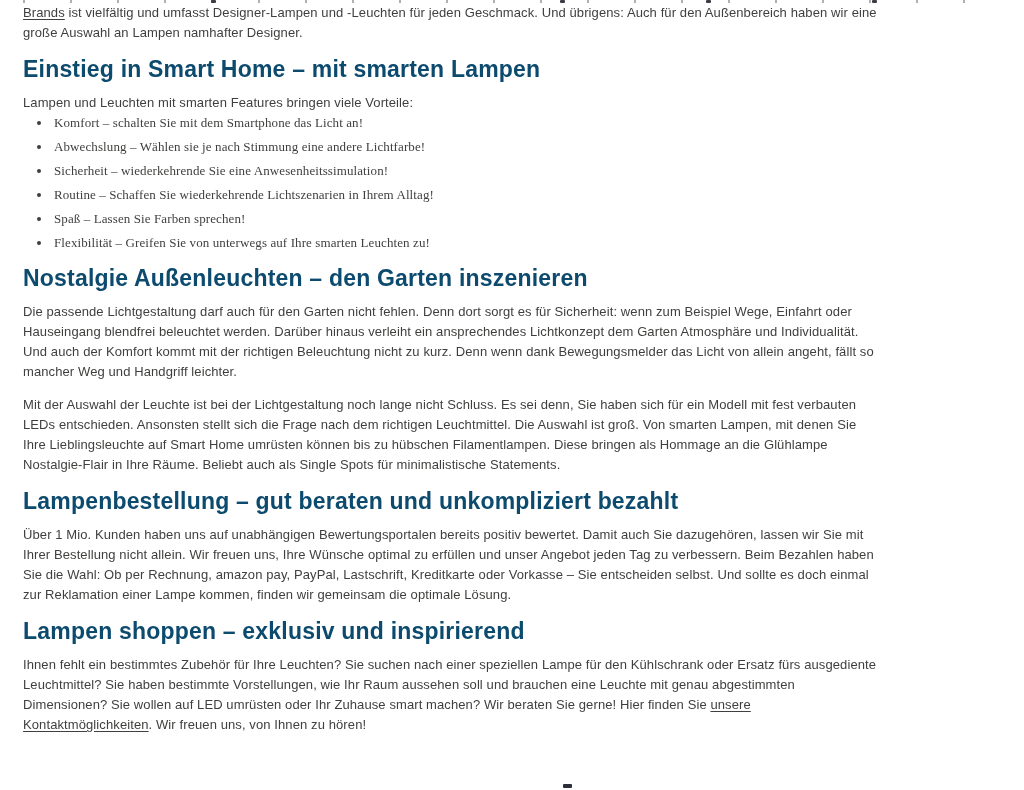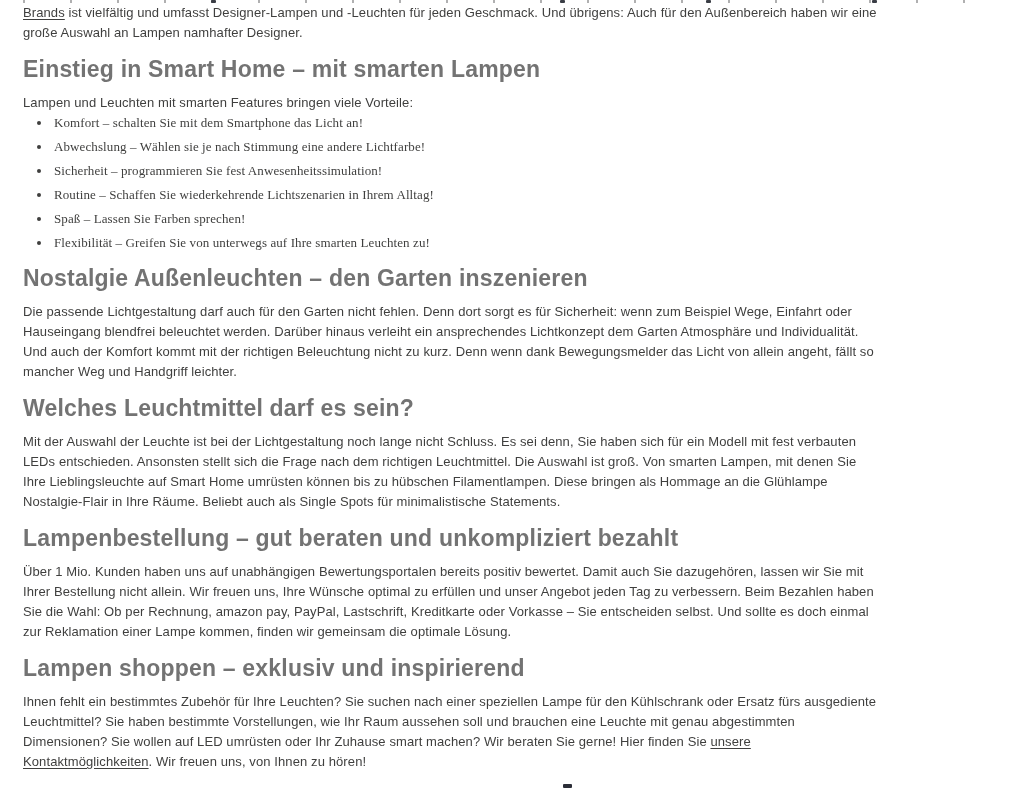--- a/index.html
+++ b/index.html
@@ -22,21 +22,21 @@
     font-size: 13px;
     line-height: 20px;
     margin: 0 0 13px 0;
     letter-spacing: 0.1px;
   }
   p.lead { margin-bottom: 0; }
   h2 {
     font-size: 23px;
     line-height: 27px;
     font-weight: 700;
-    color: #737373;
+    color: #0c4a6e;
     margin: 12px 0 10px 0;
     letter-spacing: 0.2px;
   }
   ul.feature-list {
     margin: 0 0 9px 0;
     padding-left: 29px;
     font-size: 13px;
     line-height: 20px;
     letter-spacing: 0.1px;
     font-family: Liberation Serif, serif;
@@ -92,34 +92,33 @@
 <article class="content">
 
   <p><a class="inline-link">Brands</a><span> ist vielfältig und umfasst Designer-Lampen und -Leuchten für jeden Geschmack. Und übrigens: Auch für den Außenbereich haben wir eine große Auswahl an Lampen namhafter Designer.</span></p>
 
   <section>
     <h2>Einstieg in Smart Home – mit smarten Lampen</h2>
     <p class="lead">Lampen und Leuchten mit smarten Features bringen viele Vorteile:</p>
     <ul class="feature-list">
       <li>Komfort – schalten Sie mit dem Smartphone das Licht an!</li>
       <li>Abwechslung – Wählen sie je nach Stimmung eine andere Lichtfarbe!</li>
-      <li>Sicherheit – programmieren Sie fest Anwesenheitssimulation!</li>
+      <li>Sicherheit – wiederkehrende Sie eine Anwesenheitssimulation!</li>
       <li>Routine – Schaffen Sie wiederkehrende Lichtszenarien in Ihrem Alltag!</li>
       <li>Spaß – Lassen Sie Farben sprechen!</li>
       <li>Flexibilität – Greifen Sie von unterwegs auf Ihre smarten Leuchten zu!</li>
     </ul>
   </section>
 
   <section>
     <h2>Nostalgie Außenleuchten – den Garten inszenieren</h2>
     <p>Die passende Lichtgestaltung darf auch für den Garten nicht fehlen. Denn dort sorgt es für Sicherheit: wenn zum Beispiel Wege, Einfahrt oder Hauseingang blendfrei beleuchtet werden. Darüber hinaus verleiht ein ansprechendes Lichtkonzept dem Garten Atmosphäre und Individualität. Und auch der Komfort kommt mit der richtigen Beleuchtung nicht zu kurz. Denn wenn dank Bewegungsmelder das Licht von allein angeht, fällt so mancher Weg und Handgriff leichter.</p>
   </section>
 
   <section>
-    <h2>Welches Leuchtmittel darf es sein?</h2>
     <p>Mit der Auswahl der Leuchte ist bei der Lichtgestaltung noch lange nicht Schluss. Es sei denn, Sie haben sich für ein Modell mit fest verbauten LEDs entschieden. Ansonsten stellt sich die Frage nach dem richtigen Leuchtmittel. Die Auswahl ist groß. Von smarten Lampen, mit denen Sie Ihre Lieblingsleuchte auf Smart Home umrüsten können bis zu hübschen Filamentlampen. Diese bringen als Hommage an die Glühlampe Nostalgie-Flair in Ihre Räume. Beliebt auch als Single Spots für minimalistische Statements.</p>
   </section>
 
   <section>
     <h2>Lampenbestellung – gut beraten und unkompliziert bezahlt</h2>
     <p>Über 1 Mio. Kunden haben uns auf unabhängigen Bewertungsportalen bereits positiv bewertet. Damit auch Sie dazugehören, lassen wir Sie mit Ihrer Bestellung nicht allein. Wir freuen uns, Ihre Wünsche optimal zu erfüllen und unser Angebot jeden Tag zu verbessern. Beim Bezahlen haben Sie die Wahl: Ob per Rechnung, amazon pay, PayPal, Lastschrift, Kreditkarte oder Vorkasse – Sie entscheiden selbst. Und sollte es doch einmal zur Reklamation einer Lampe kommen, finden wir gemeinsam die optimale Lösung.</p>
   </section>
 
   <section>
     <h2>Lampen shoppen – exklusiv und inspirierend</h2>

